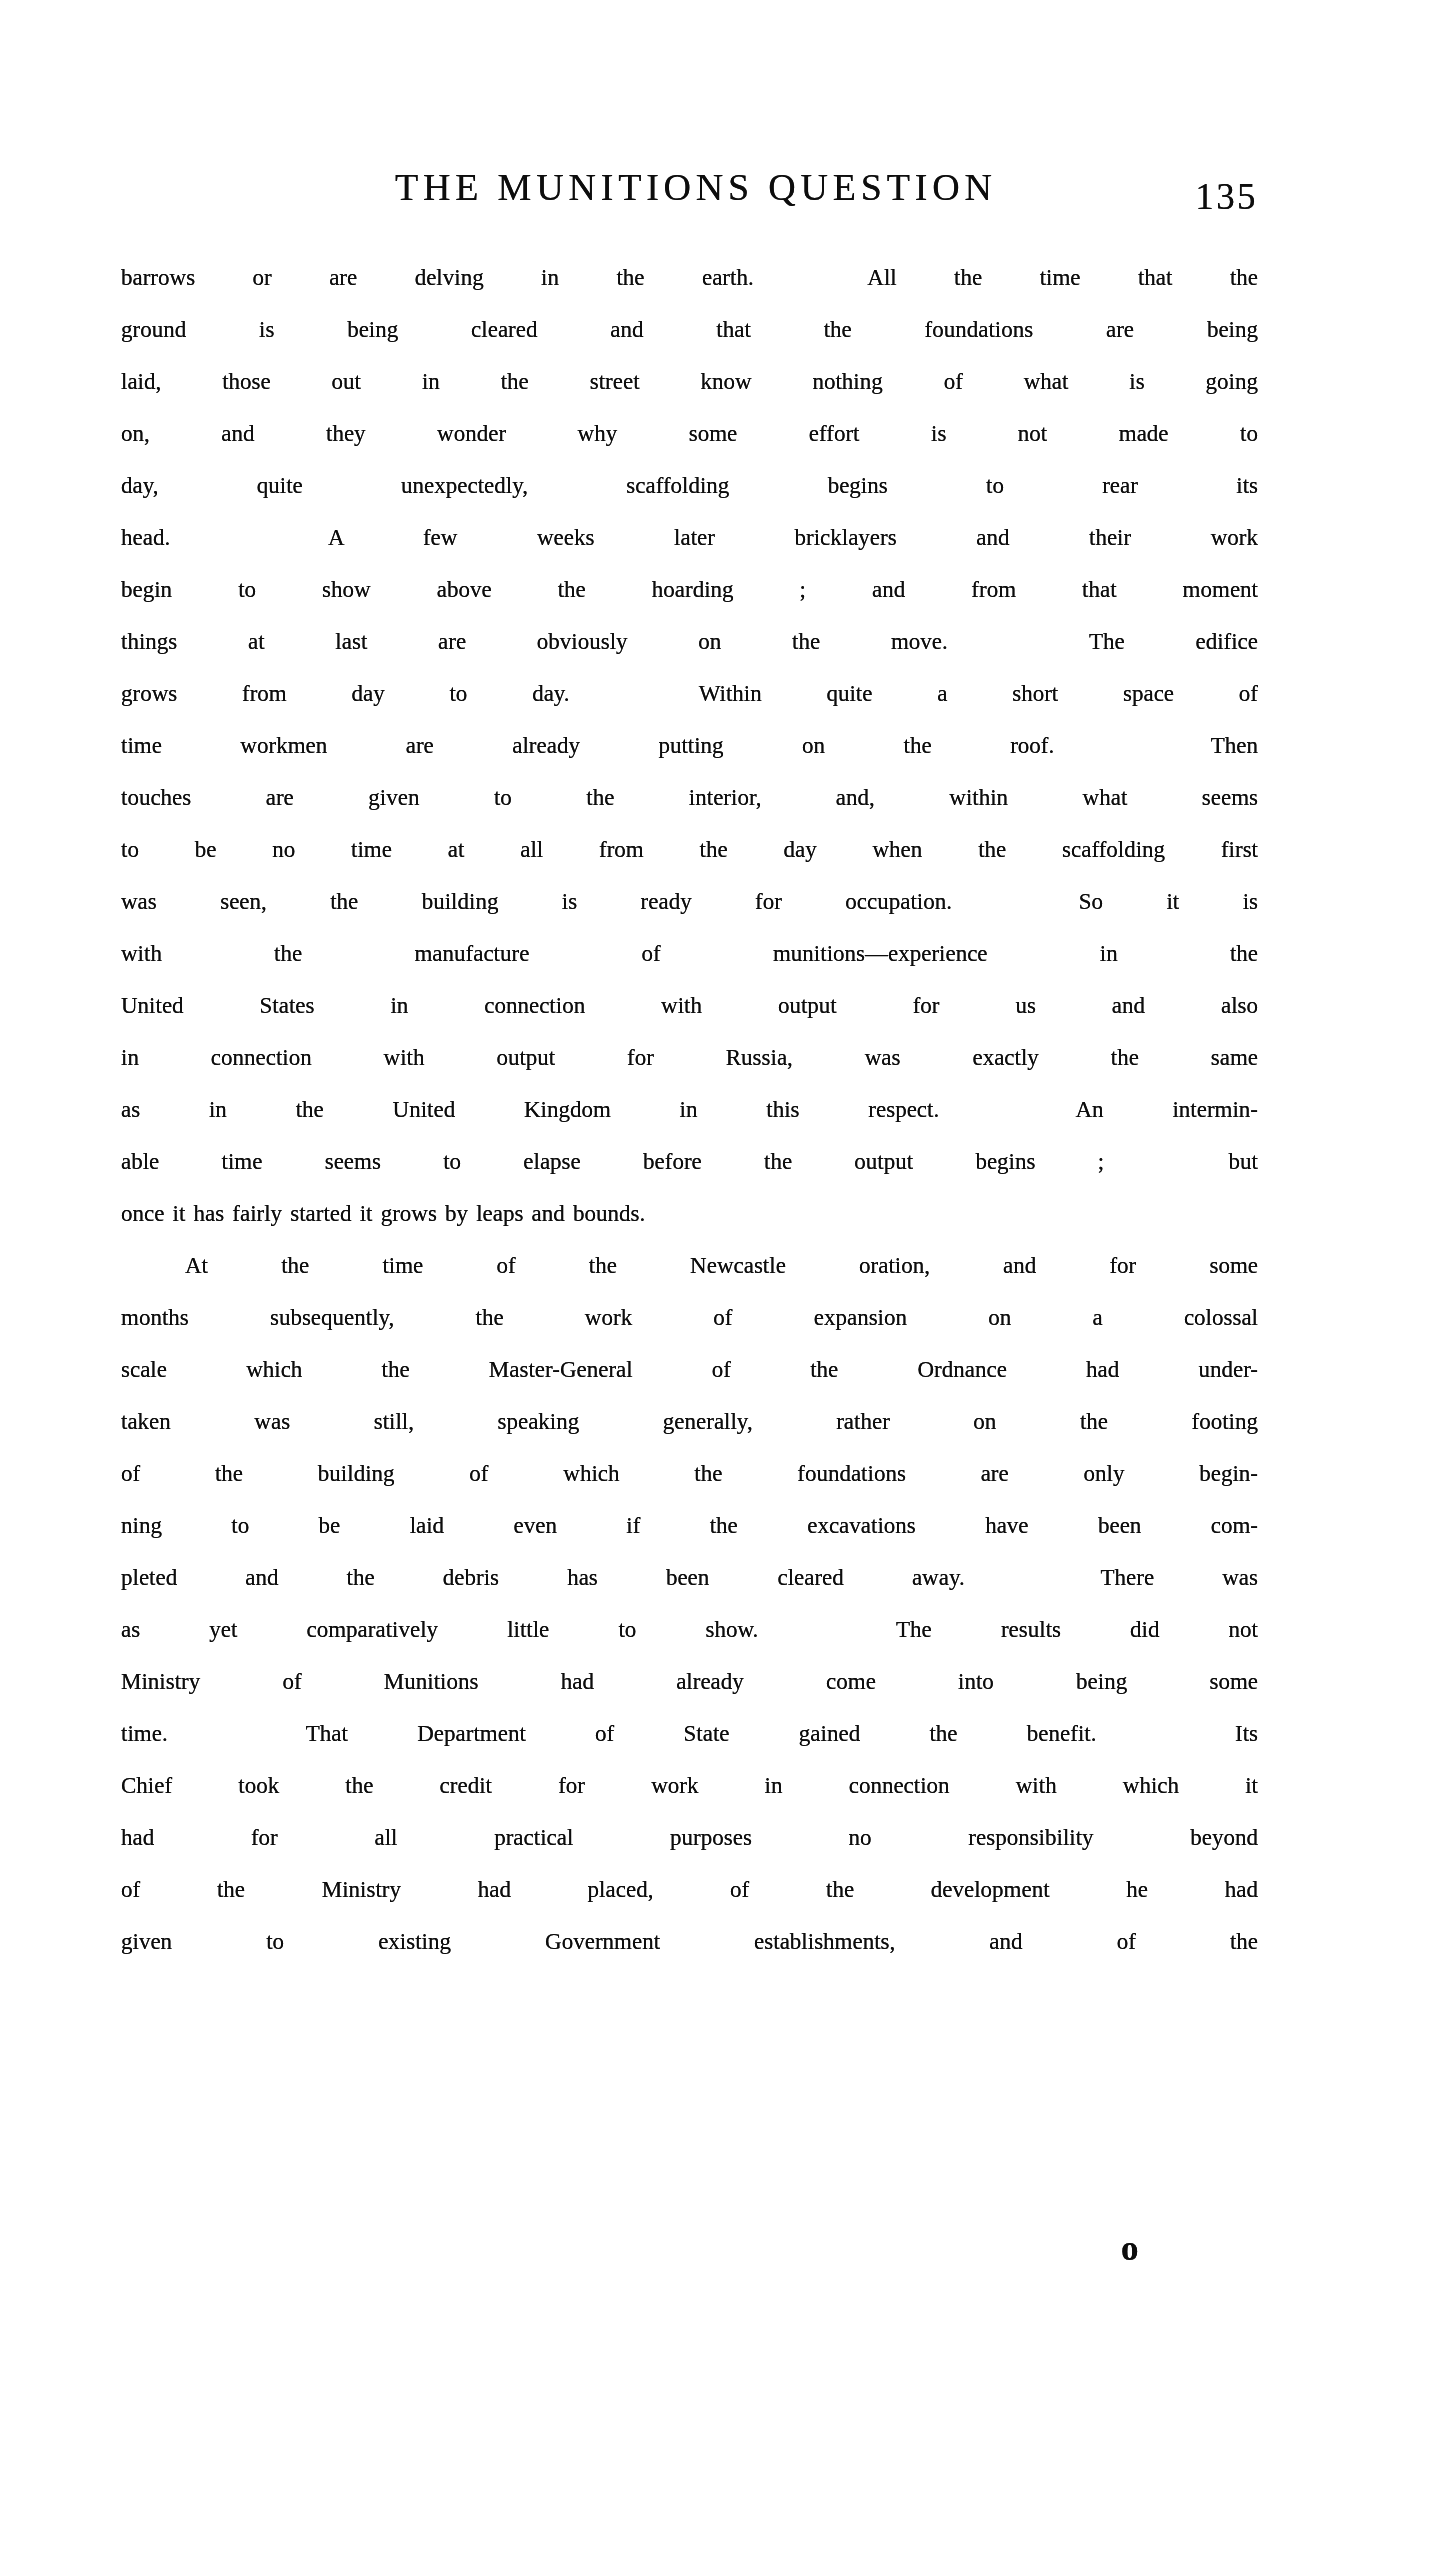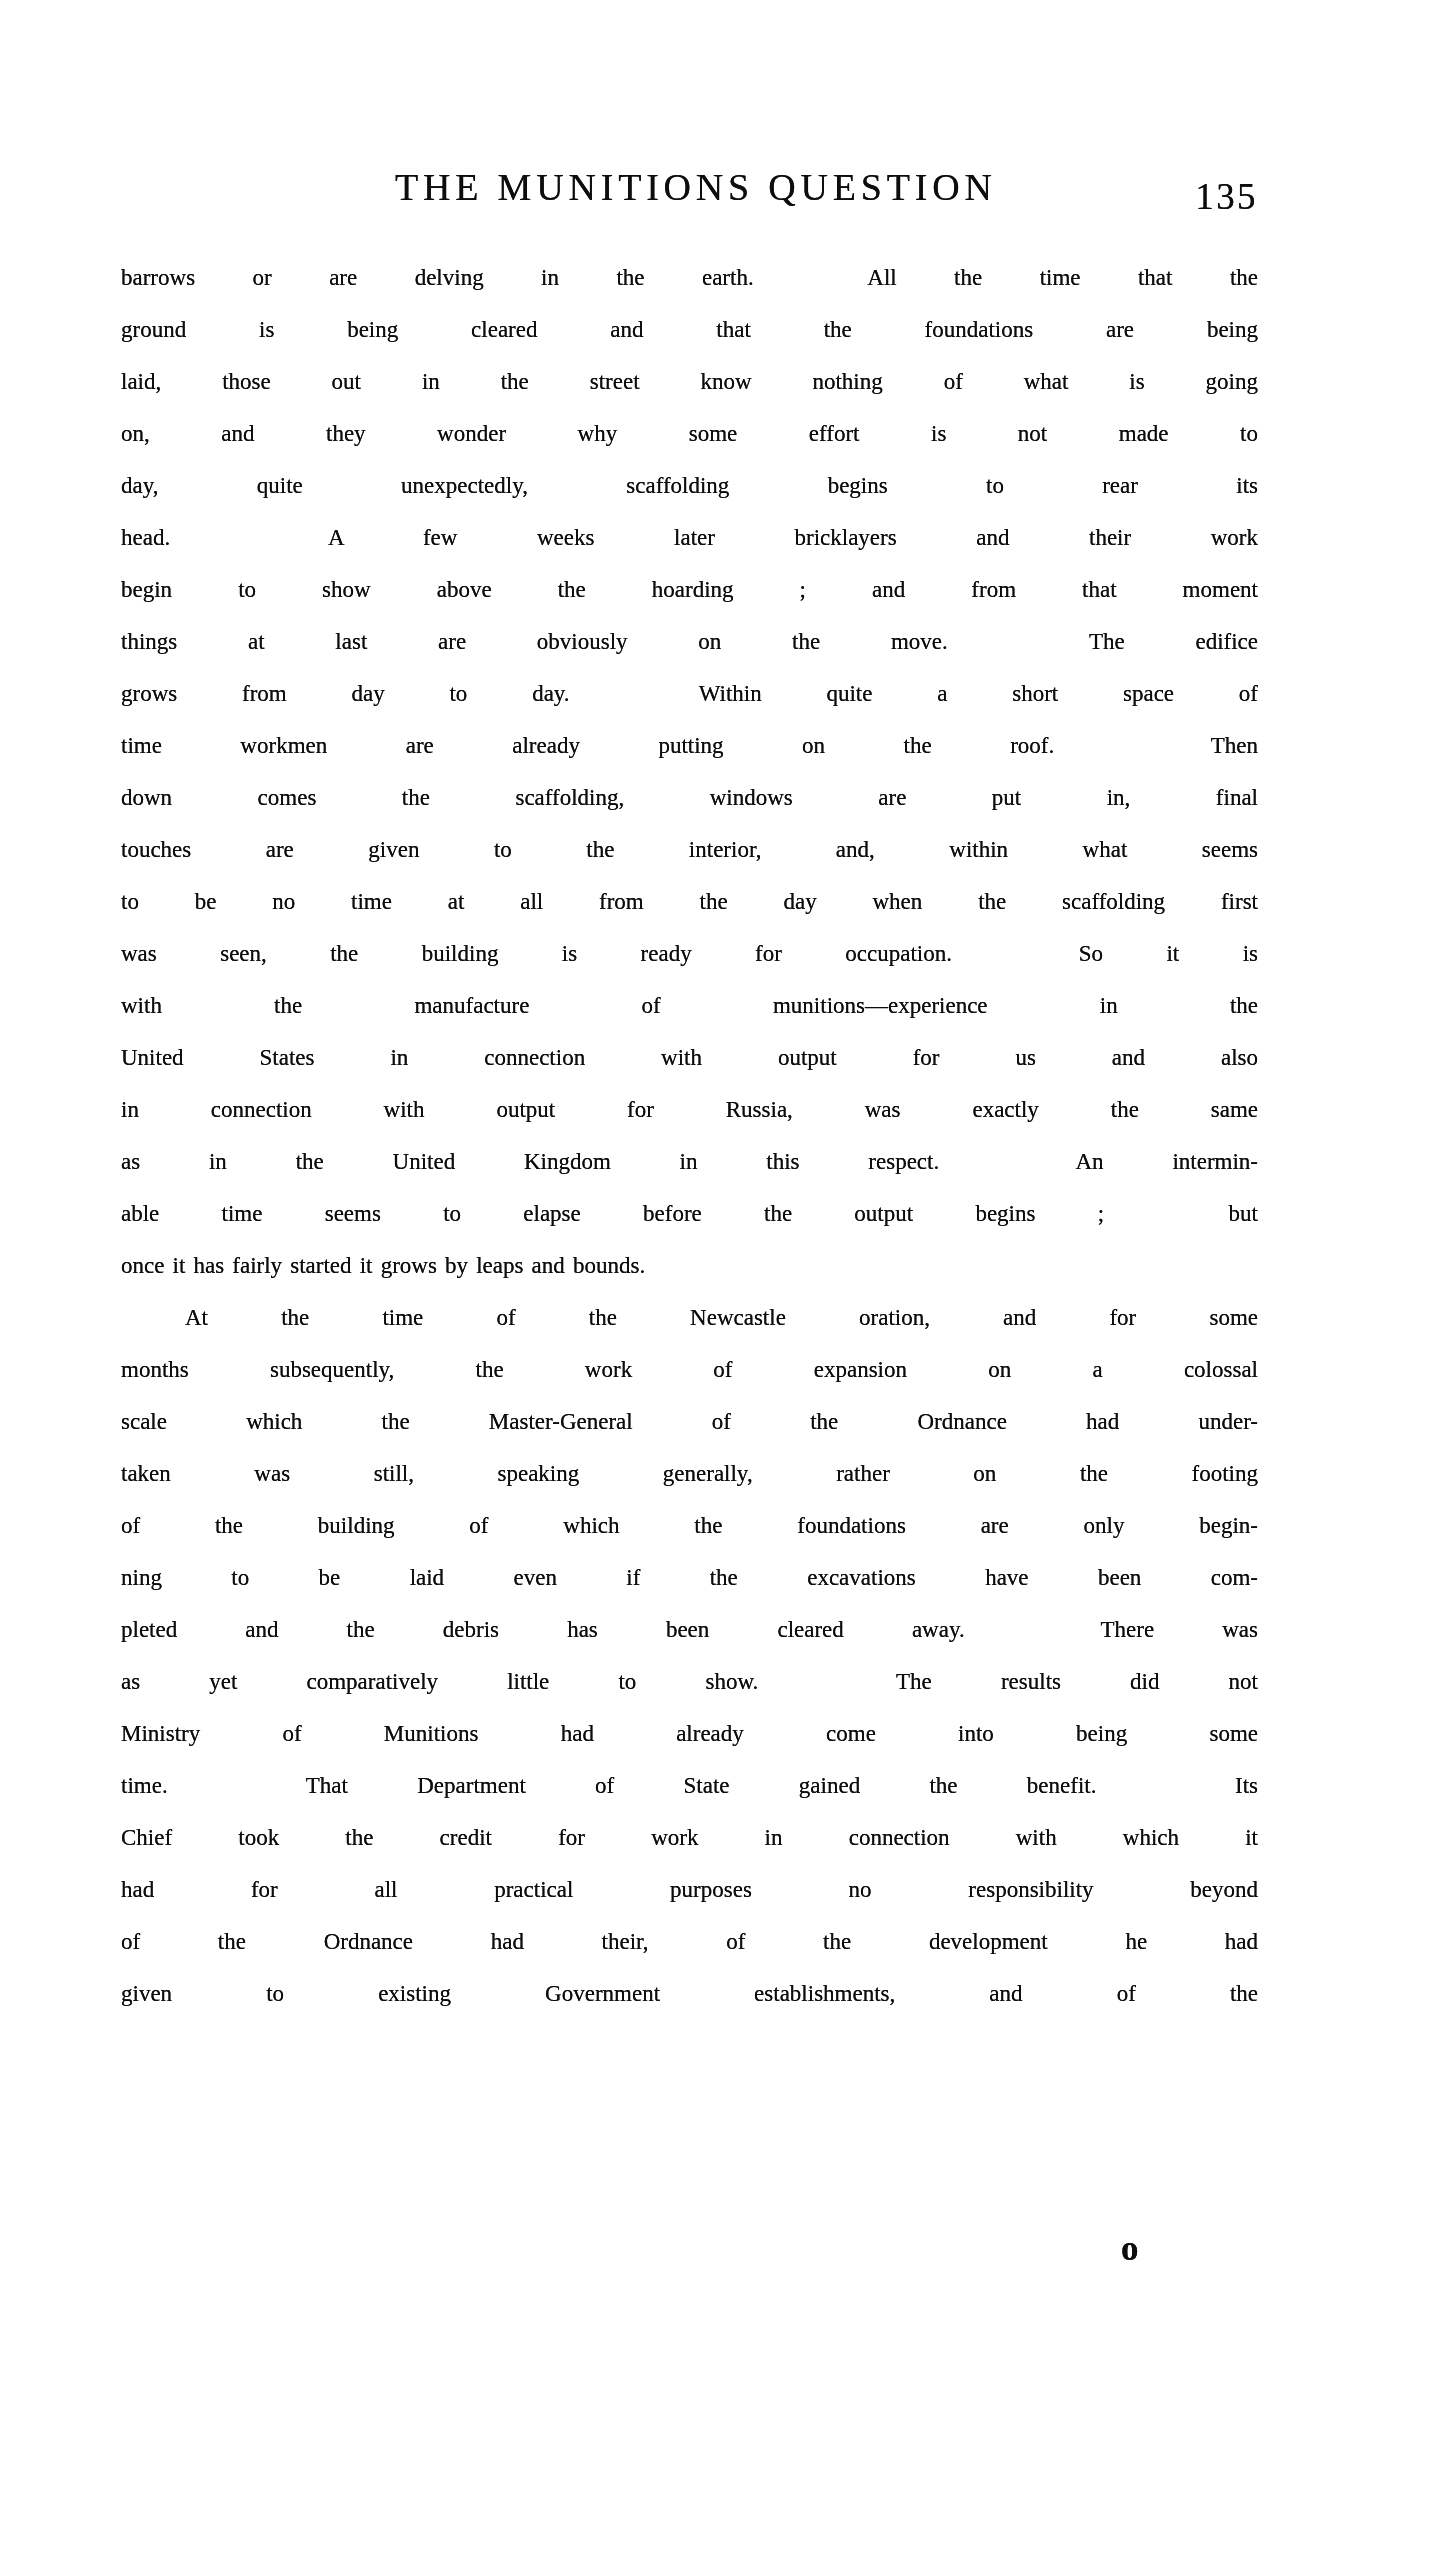--- a/index.html
+++ b/index.html
@@ -88,21 +88,20 @@
       <div class="text-line">barrows or are delving in the earth.  All the time that the</div>
       <div class="text-line">ground is being cleared and that the foundations are being</div>
       <div class="text-line">laid, those out in the street know nothing of what is going</div>
       <div class="text-line">on, and they wonder why some effort is not made to</div>
       <div class="text-line">day, quite unexpectedly, scaffolding begins to rear its</div>
       <div class="text-line">head.  A few weeks later bricklayers and their work</div>
       <div class="text-line">begin to show above the hoarding ; and from that moment</div>
       <div class="text-line">things at last are obviously on the move.  The edifice</div>
       <div class="text-line">grows from day to day.  Within quite a short space of</div>
       <div class="text-line">time workmen are already putting on the roof.  Then</div>
-      <div class="text-line">down comes the scaffolding, windows are put in, final</div>
       <div class="text-line">touches are given to the interior, and, within what seems</div>
       <div class="text-line">to be no time at all from the day when the scaffolding first</div>
       <div class="text-line">was seen, the building is ready for occupation.  So it is</div>
       <div class="text-line">with the manufacture of munitions—experience in the</div>
       <div class="text-line">United States in connection with output for us and also</div>
       <div class="text-line">in connection with output for Russia, was exactly the same</div>
       <div class="text-line">as in the United Kingdom in this respect.  An intermin-</div>
       <div class="text-line">able time seems to elapse before the output begins ;  but</div>
       <div class="text-line para-end">once it has fairly started it grows by leaps and bounds.</div>
       <div class="text-line indent">At the time of the Newcastle oration, and for some</div>
@@ -110,19 +109,19 @@
       <div class="text-line">scale which the Master-General of the Ordnance had under-</div>
       <div class="text-line">taken was still, speaking generally, rather on the footing</div>
       <div class="text-line">of the building of which the foundations are only begin-</div>
       <div class="text-line">ning to be laid even if the excavations have been com-</div>
       <div class="text-line">pleted and the debris has been cleared away.  There was</div>
       <div class="text-line">as yet comparatively little to show.  The results did not</div>
       <div class="text-line">Ministry of Munitions had already come into being some</div>
       <div class="text-line">time.  That Department of State gained the benefit.  Its</div>
       <div class="text-line">Chief took the credit for work in connection with which it</div>
       <div class="text-line">had for all practical purposes no responsibility beyond</div>
-      <div class="text-line">of the Ordnance had their, of the development he had</div>
+      <div class="text-line">of the Ministry had placed, of the development he had</div>
       <div class="text-line">given to existing Government establishments, and of the</div>
     </main>
 
   <div class="signature-mark">o</div>
 </div>
 
 
 </body></html>

